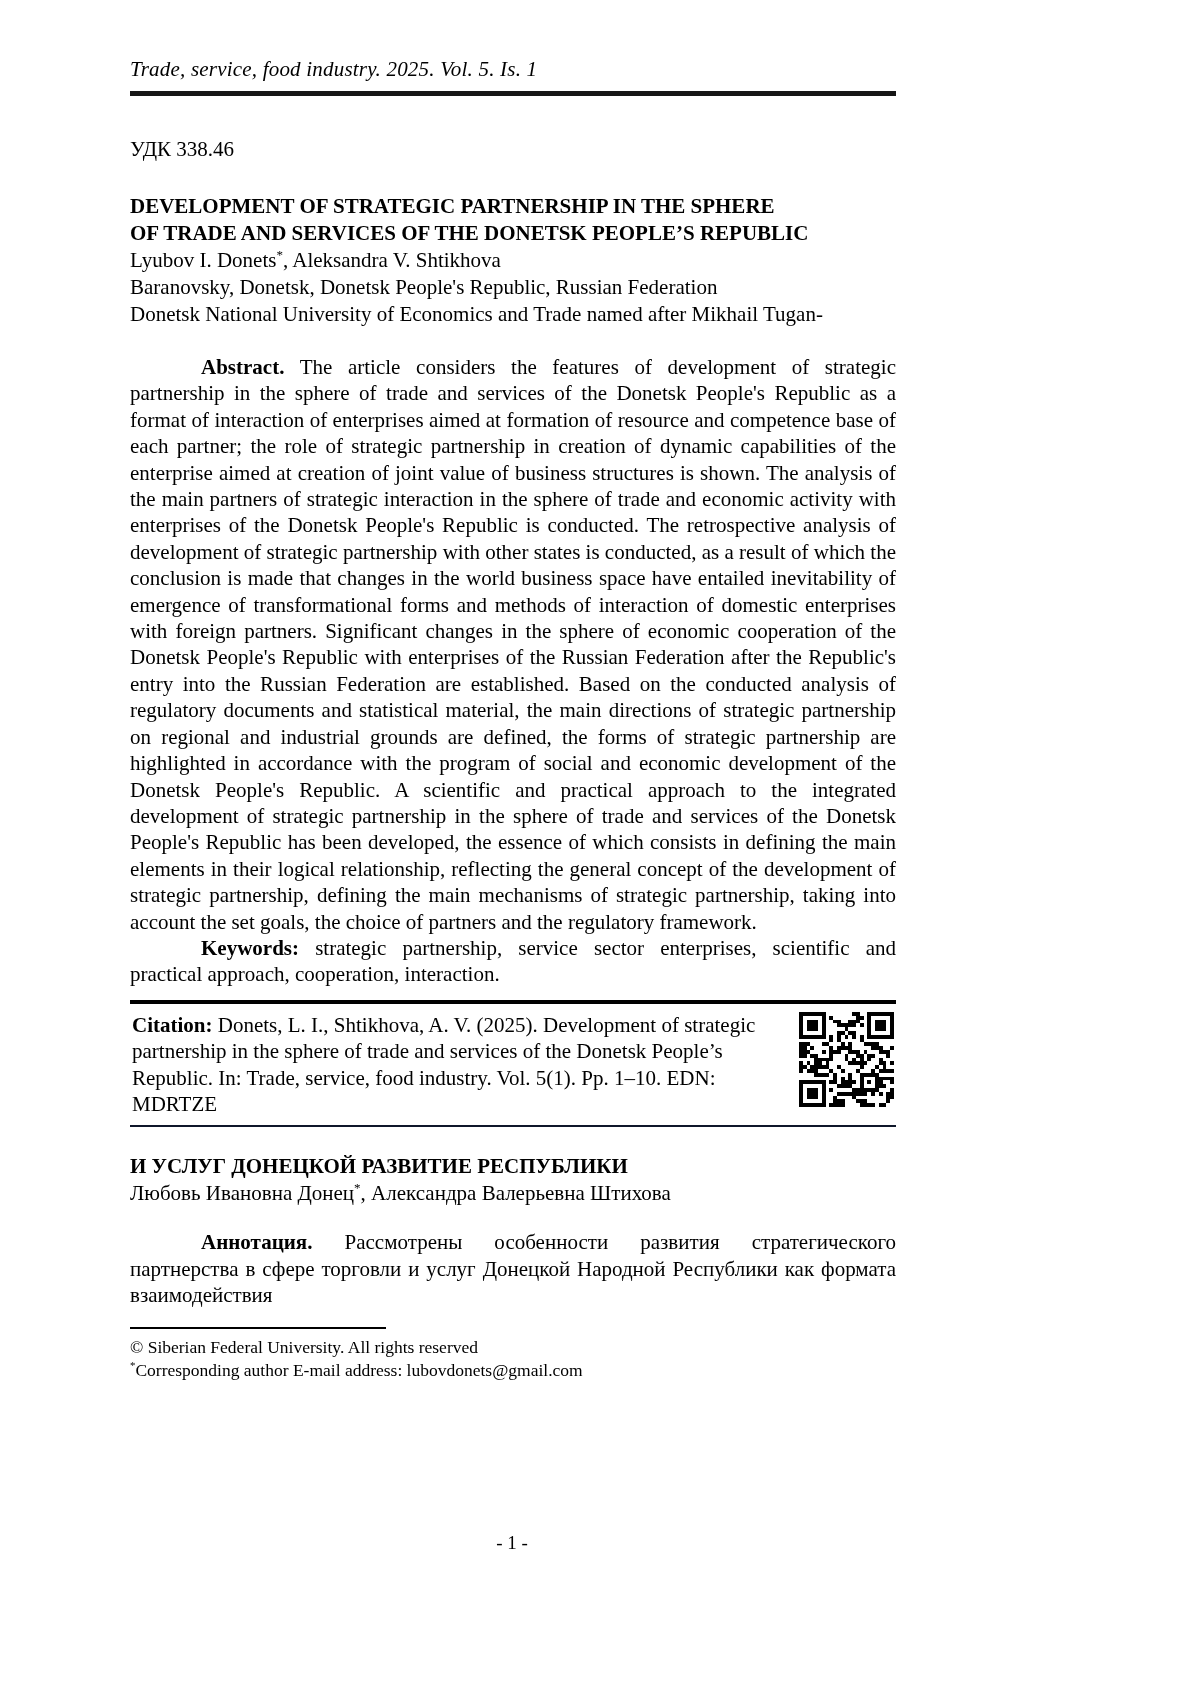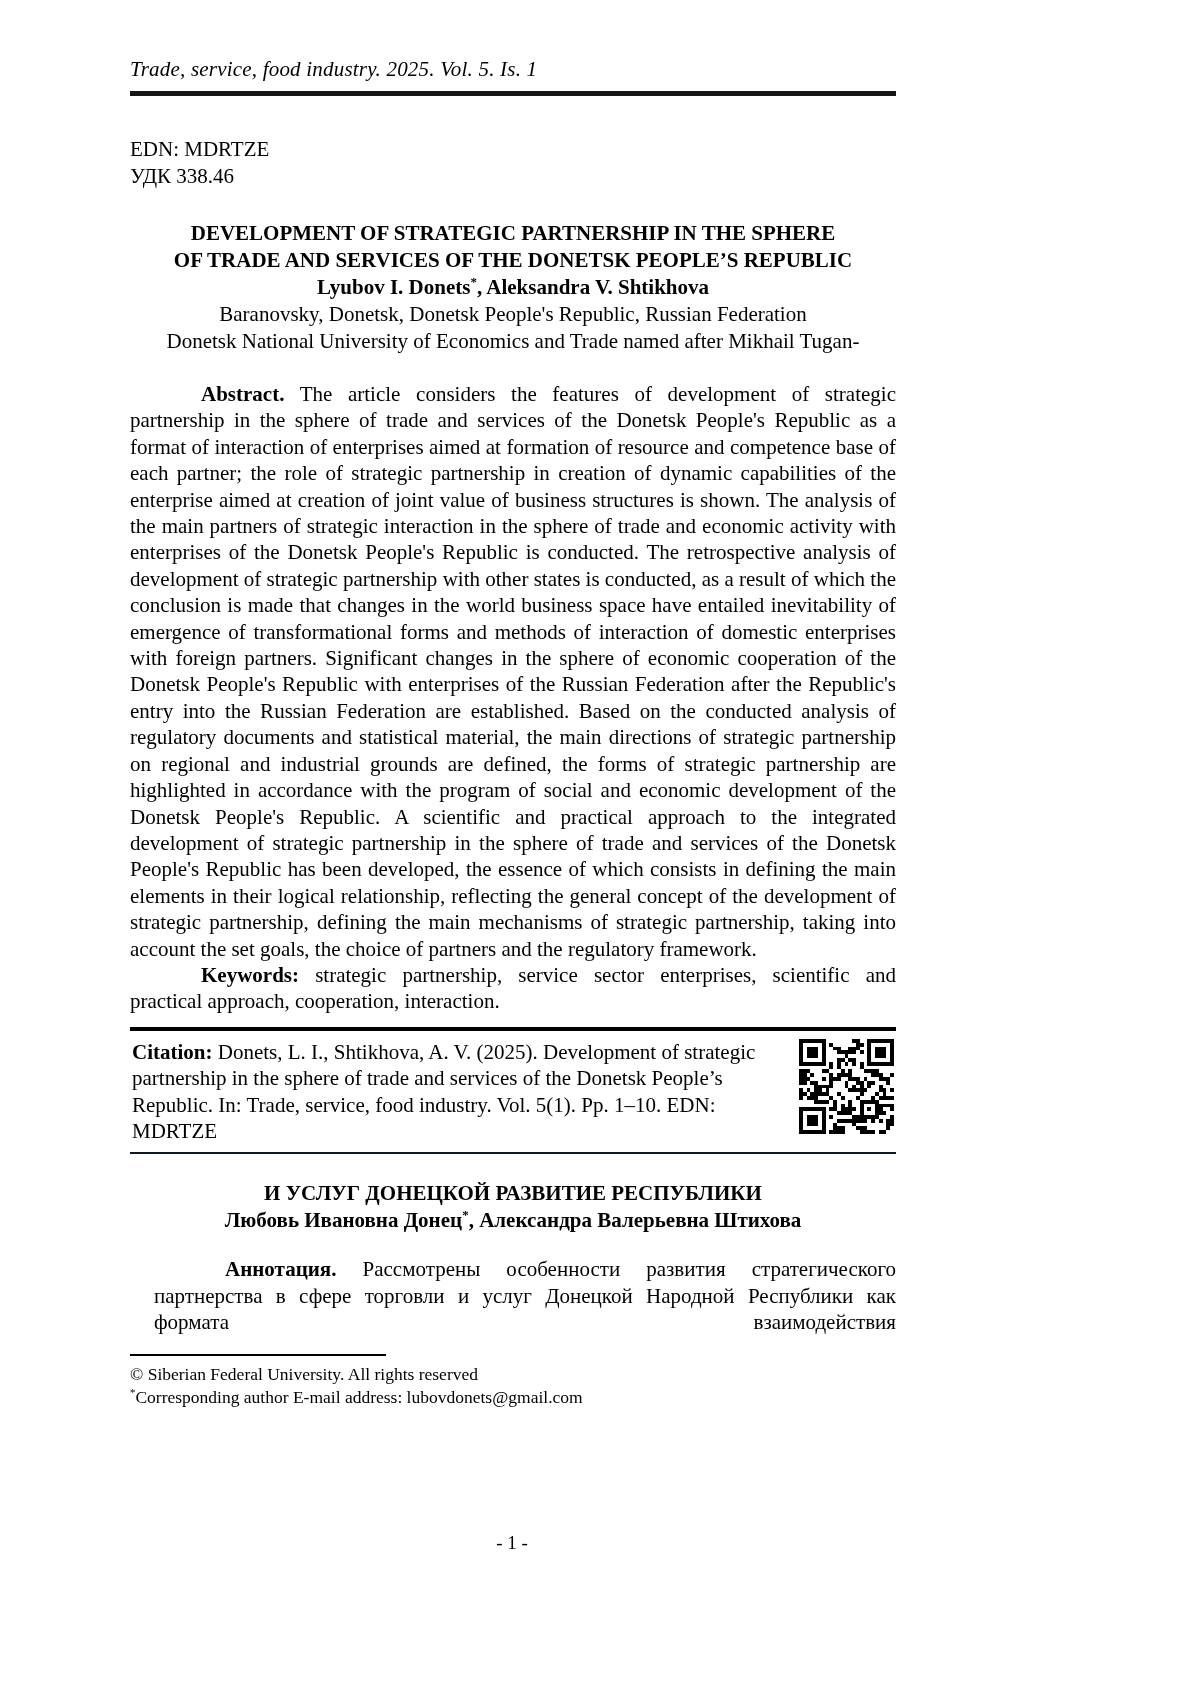--- a/index.html
+++ b/index.html
@@ -12,25 +12,25 @@
     padding:56px 128px 8px 130px;
     overflow:hidden;
     background:#fff;
   }
 
   .journal-line{ font-style:italic; font-size:21px; line-height:26px; letter-spacing:.2px; }
   .head-rule{ height:5px; background:#161616; margin-top:9px; }
 
   .codes{ margin-top:40px; font-size:21px; line-height:27px; }
 
-  .title-block{ text-align:center; font-size:21px; line-height:27px; }
+  .title-block{ text-align:left; font-size:21px; line-height:27px; }
   .title-block.en{ margin-top:30px; }
   .title-block.ru{ margin-top:26px; }
   .title{ font-weight:bold; }
-  .authors{ font-weight:bold; }
+  .authors{ font-weight:normal; }
   .received{ font-size:17.5px; line-height:22px; margin-top:18px; }
 
   sup{ font-size:.62em; line-height:0; vertical-align:super; }
 
   .body-par{
     text-align:justify; text-indent:71px;
     font-size:21px; line-height:26.4px;
   }
   .body-par.first{ margin-top:26px; }
   .body-par.cont{ text-align-last:justify; }
@@ -42,21 +42,21 @@
     border-bottom:2px solid #0f172a;
     padding:8px 2px;
     display:flex; align-items:flex-start;
   }
   .citation-text{
     width:760px; font-size:21px; line-height:26.4px; text-align:left;
   }
   .qr{ margin-left:auto; width:95px; height:95px; }
   .qr svg{ display:block; width:95px; height:95px; fill:#000; }
 
-  .ru-annotation{ margin-top:22px;margin-left:24px; }
+  .ru-annotation{ margin-top:22px; }
 
   .footnote{ margin-top:18px; }
   .footnote-rule{ width:256px; border-top:2px solid #000; margin-bottom:7px; }
   .fn-line{ font-size:17.5px; line-height:23px; }
 
   .page-number{
     position:absolute; left:0; top:1532px; width:100%;
     text-align:center; font-size:19px;
   }
 </style>
@@ -64,21 +64,20 @@
 <body>
 
 <div class="page">
 
   <div>
     <div class="journal-line">Trade, service, food industry. 2025. Vol. 5. Is. 1</div>
     <div class="head-rule"></div>
   </div>
 
   <div class="codes">
-    <div>EDN: MDRTZE</div>
     <div>УДК 338.46</div>
   </div>
 
   <div class="title-block en">
     <div class="title">
       <div>DEVELOPMENT OF STRATEGIC PARTNERSHIP IN THE SPHERE</div>
       <div>OF TRADE AND SERVICES OF THE DONETSK PEOPLE’S REPUBLIC</div>
     </div>
     <div class="authors"><span>Lyubov I. Donets</span><sup>*</sup><span>, Aleksandra V. Shtikhova</span></div>
     <div class="affiliation">

